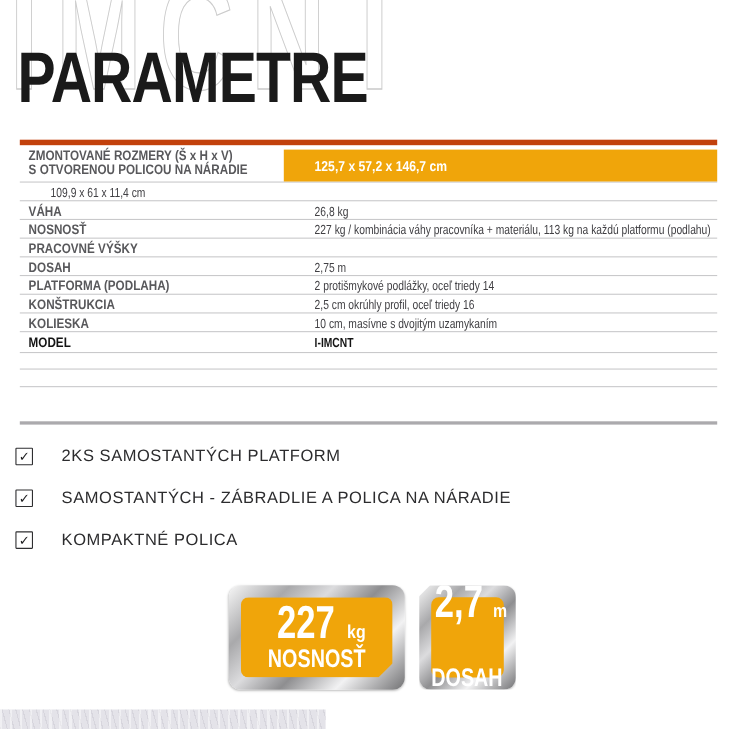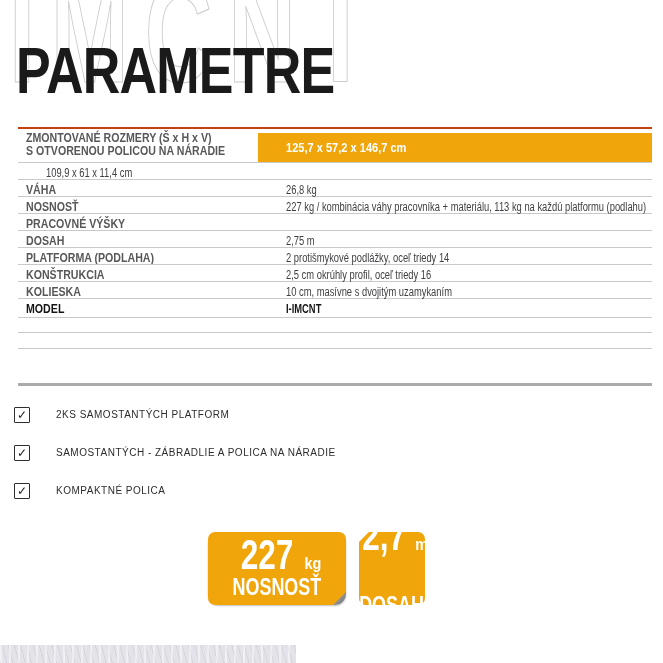--- a/index.html
+++ b/index.html
@@ -26,21 +26,21 @@
     position: absolute; left: 16px; top: 38px;
     font-size: 65px; font-weight: 700; line-height: 1;
     color: #1a1a1a; z-index: 1;
   }
   .title-inner { display: inline-block; transform: scaleX(0.8); transform-origin: 0 0;
     white-space: nowrap; letter-spacing: -1px; }
 
   
   .spec-table {
     position: absolute; left: 18px; top: 127px; width: 634px;
-    border-top: 2px solid #c2410c;
+    border-top: 5px solid #c2410c;
   }
   .trow { display: flex; height: 17px; border-bottom: 1px solid #c9c9cb; }
   .tlabel { width: 240px; flex: none; padding-left: 8px; overflow: hidden; }
   .tvalue { flex: 1; padding-left: 28px; overflow: visible; }
   .cnd {
     display: inline-block; transform: scaleX(0.85); transform-origin: 0 50%;
     white-space: nowrap; font-size: 12.5px; line-height: 16px;
   }
   .tlabel .cnd { font-weight: 700; color: #58585b; }
   .tvalue .cnd { transform: scaleX(0.78); font-size: 12px; color: #414044; }
@@ -67,28 +67,28 @@
   
   .features { position: absolute; left: 14px; top: 406px; }
   .feature { display: flex; align-items: center; height: 17px; margin-bottom: 21px; }
   .checkbox {
     width: 16px; height: 16px; flex: none;
     border: 1.6px solid #2e2e30; border-radius: 1px; background: #fff;
     display: flex; align-items: center; justify-content: center;
     font-size: 12px; line-height: 1; color: #1f1f21;
   }
   .feature-label {
-    margin-left: 26px; font-size: 10px; font-weight: 500;
+    margin-left: 26px; font-size: 15px; font-weight: 500;
     letter-spacing: 0.5px; color: #2c2c2e; white-space: nowrap;
   }
 
   
   .badges { position: absolute; left: 208px; top: 532px; display: flex; gap: 13px; }
   .badge {
-    border-radius: 11px; padding: 0;
+    border-radius: 11px; padding: 11px;
     background: linear-gradient(135deg, #f7f7f7 0%, #a9a9ab 22%, #dcdcde 38%, #8e8e90 55%, #f2f2f3 75%, #717173 100%);
     box-shadow: 0 1px 2px rgba(0,0,0,0.25);
   }
   .badge-reach { clip-path: polygon(10px 0, 100% 0, 100% 100%, 0 100%, 0 10px); }
   .badge-inner {
     background: #F0A50A; border-radius: 7px; height: 73px;
     display: flex; flex-direction: column; align-items: center; justify-content: center;
     color: #ffffff;
   }
   .badge-capacity .badge-inner { width: 138px;

